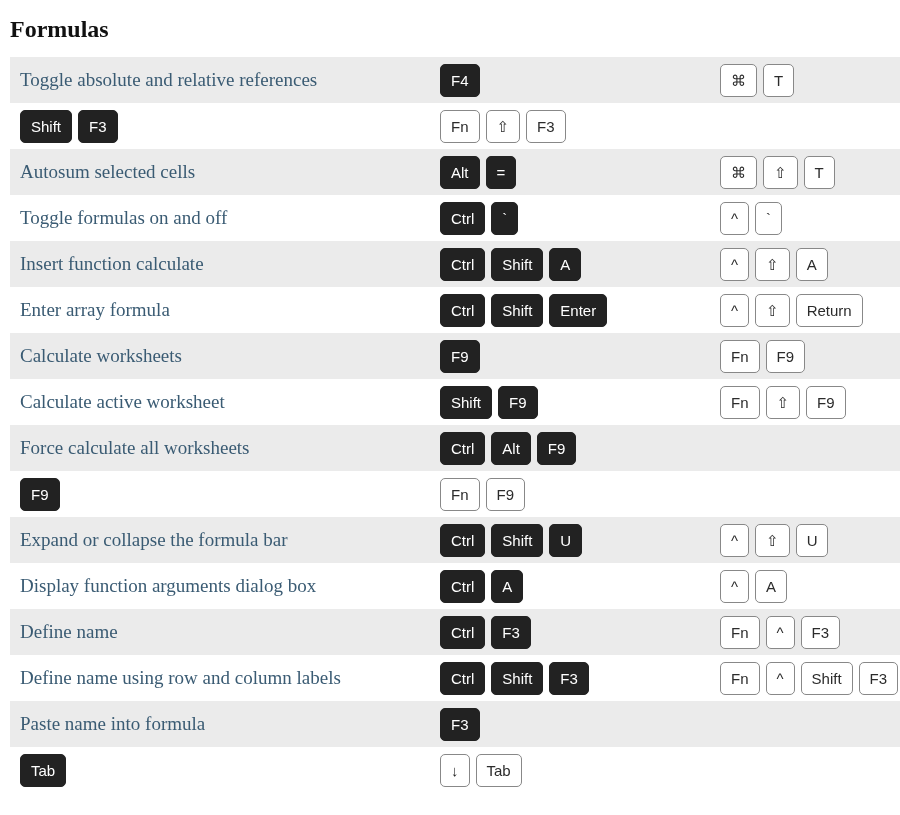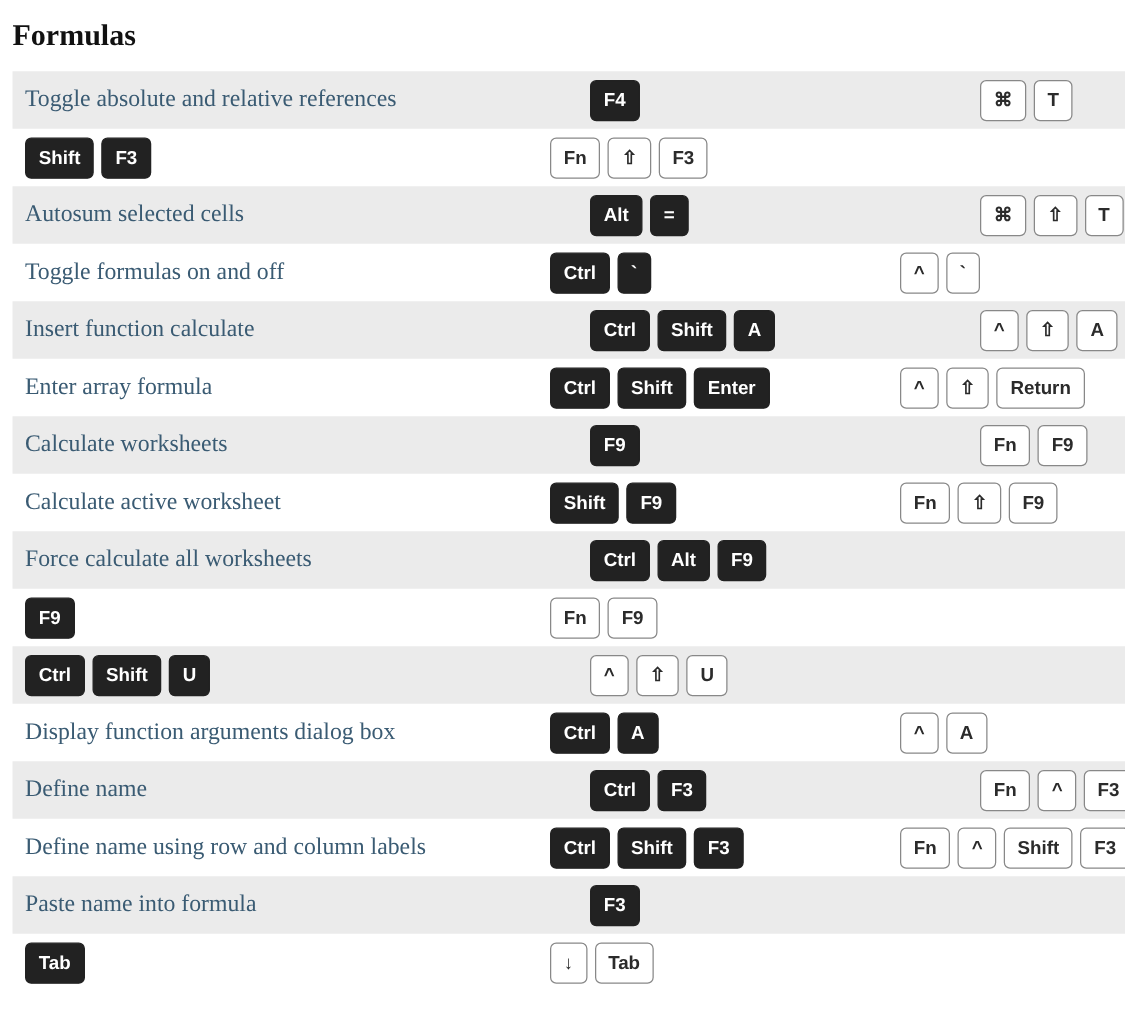--- a/index.html
+++ b/index.html
@@ -26,35 +26,33 @@
   .row {
     display: grid;
     grid-template-columns: 420px 280px 1fr;
     align-items: center;
     min-height: 46px;
     padding: 4px 0;
     box-sizing: border-box;
   }
   .row.alt {
     background: #ebebeb;
-    gap: 32px;
   }
   .desc {
     font-family: Georgia, "Times New Roman", serif;
     font-size: 19px;
     color: #3a5b73;
     padding-left: 10px;
     padding-right: 10px;
   }
   .keys {
     display: flex;
     align-items: flex-end;
     gap: 6px;
     padding-left: 10px;
-    font-weight: bold;
   }
   .key {
     font-family: -apple-system, "Segoe UI", Arial, sans-serif;
     font-size: 15px;
     line-height: 1;
     border-radius: 5px;
     padding: 8px 10px 8px 10px;
     min-width: 14px;
     text-align: center;
     display: inline-flex;
@@ -183,20 +181,21 @@
     <div class="row">
       <div class="keys">
         <span class="key dark">F9</span>
       </div>
       <div class="keys">
         <span class="key light">Fn</span>
         <span class="key light">F9</span>
       </div>
     </div>
     <div class="row alt">
+      <a class="desc">Expand or collapse the formula bar</a>
       <div class="keys">
         <span class="key dark">Ctrl</span>
         <span class="key dark">Shift</span>
         <span class="key dark">U</span>
       </div>
       <div class="keys">
         <span class="key light">^</span>
         <span class="key light">⇧</span>
         <span class="key light">U</span>
       </div>

